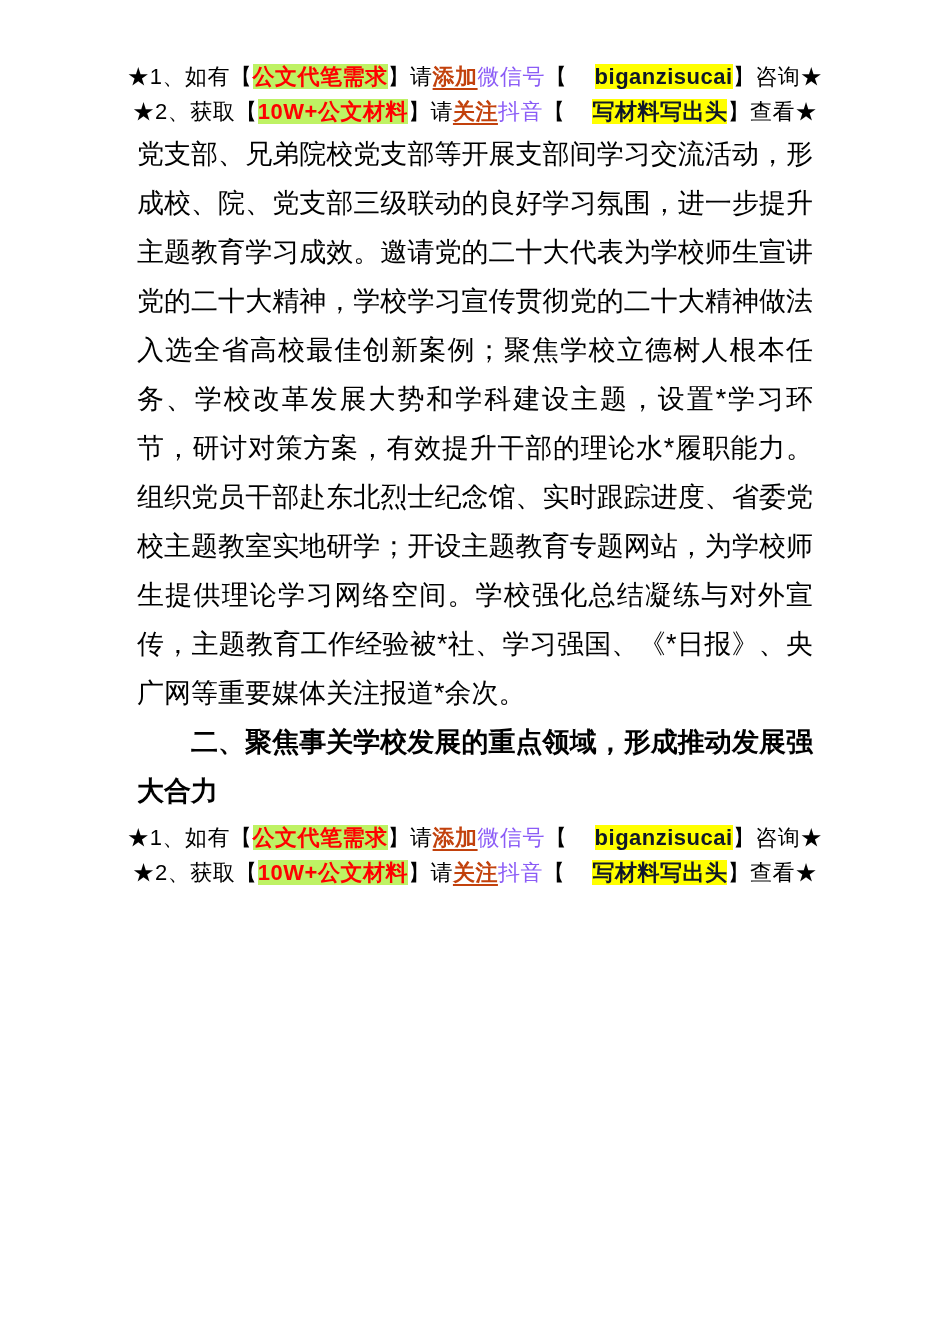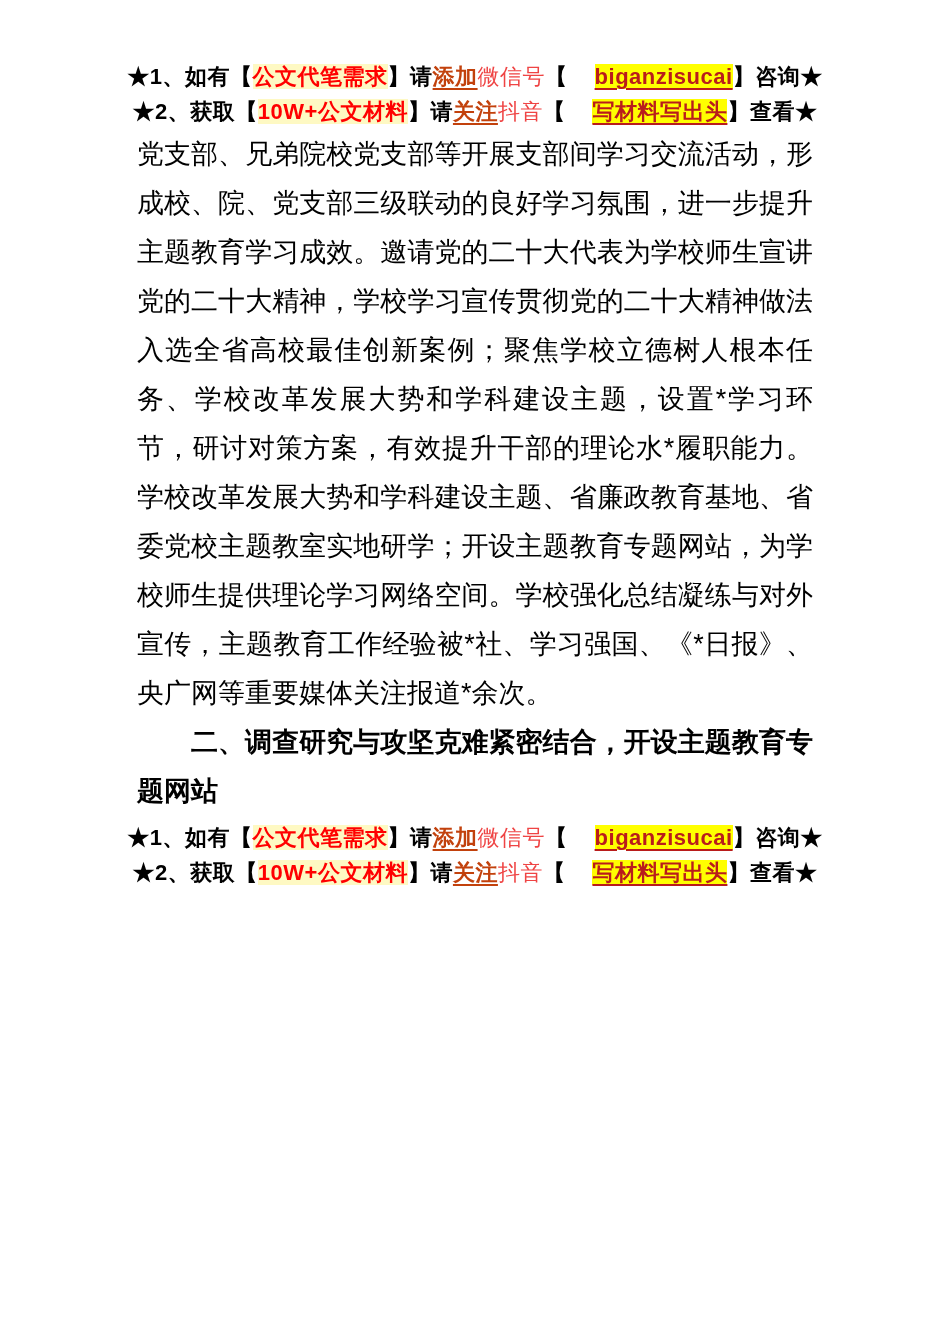--- a/index.html
+++ b/index.html
@@ -18,36 +18,35 @@
   
   .promo {
     text-align: center;
     font-size: 22px;
     line-height: 35px;
     letter-spacing: 0.5px;
     white-space: nowrap;
   }
   .promo-top { padding-top: 59px; }
   .promo-bottom { margin-top: 4px; }
-  .seg-bold { font-weight: 700; color: #000000; }
-  .seg-regular { font-weight: 400; color: #ef4444; }
+  .seg-bold { font-weight: 400; color: #000000; }
+  .seg-regular { font-weight: 400; color: #8b5cf6; }
   .seg-bold-underline {
     font-weight: 700; color: #c2410c;
     text-decoration: underline;
     text-decoration-thickness: 2px;
     text-underline-offset: 4px;
   }
   .seg-highlight-red {
     font-weight: 700; color: #ff0000;
-    background-color: #fef9c3;
+    background-color: #bef264;
   }
   .seg-highlight-red-underline {
-    font-weight: 700; color: #b91c1c;
+    font-weight: 700; color: #0f172a;
     background-color: #ffff00;
-    text-decoration: underline;
     text-decoration-thickness: 2px;
     text-underline-offset: 4px;
     margin-left: 27px;
   }
   
   .doc {
     width: 676px;
     margin: 1px auto 0 auto;
     font-size: 27px;
     line-height: 49px;
@@ -61,22 +60,22 @@
 <body>
 
 <div class="page">
 
   <div class="promo promo-top">
     <div class="promo-line"><span class="seg-bold">★1、如有【</span><span class="seg-highlight-red">公文代笔需求</span><span class="seg-bold">】请</span><span class="seg-bold-underline">添加</span><span class="seg-regular">微信号</span><span class="seg-bold">【</span><span class="seg-highlight-red-underline">biganzisucai</span><span class="seg-bold">】咨询★</span></div>
     <div class="promo-line"><span class="seg-bold">★2、获取【</span><span class="seg-highlight-red">10W+公文材料</span><span class="seg-bold">】请</span><span class="seg-bold-underline">关注</span><span class="seg-regular">抖音</span><span class="seg-bold">【</span><span class="seg-highlight-red-underline">写材料写出头</span><span class="seg-bold">】查看★</span></div>
   </div>
 
   <div class="doc">
-      <p class="body">党支部、兄弟院校党支部等开展支部间学习交流活动，形成校、院、党支部三级联动的良好学习氛围，进一步提升主题教育学习成效。邀请党的二十大代表为学校师生宣讲党的二十大精神，学校学习宣传贯彻党的二十大精神做法入选全省高校最佳创新案例；聚焦学校立德树人根本任务、学校改革发展大势和学科建设主题，设置*学习环节，研讨对策方案，有效提升干部的理论水*履职能力。学校改革发展大势和学科建设主题、省廉政教育基地、省委党校主题教室实地研学；开设主题教育专题网站，为学校师生提供理论学习网络空间。学校强化总结凝练与对外宣传，主题教育工作经验被*社、学习强国、《*日报》、央广网等重要媒体关注报道*余次。</p>
-      <p class="heading indent">二、调查研究与攻坚克难紧密结合，开设主题教育专题网站</p>
+      <p class="body">党支部、兄弟院校党支部等开展支部间学习交流活动，形成校、院、党支部三级联动的良好学习氛围，进一步提升主题教育学习成效。邀请党的二十大代表为学校师生宣讲党的二十大精神，学校学习宣传贯彻党的二十大精神做法入选全省高校最佳创新案例；聚焦学校立德树人根本任务、学校改革发展大势和学科建设主题，设置*学习环节，研讨对策方案，有效提升干部的理论水*履职能力。组织党员干部赴东北烈士纪念馆、实时跟踪进度、省委党校主题教室实地研学；开设主题教育专题网站，为学校师生提供理论学习网络空间。学校强化总结凝练与对外宣传，主题教育工作经验被*社、学习强国、《*日报》、央广网等重要媒体关注报道*余次。</p>
+      <p class="heading indent">二、聚焦事关学校发展的重点领域，形成推动发展强大合力</p>
     </div>
 
   <div class="promo promo-bottom">
     <div class="promo-line"><span class="seg-bold">★1、如有【</span><span class="seg-highlight-red">公文代笔需求</span><span class="seg-bold">】请</span><span class="seg-bold-underline">添加</span><span class="seg-regular">微信号</span><span class="seg-bold">【</span><span class="seg-highlight-red-underline">biganzisucai</span><span class="seg-bold">】咨询★</span></div>
     <div class="promo-line"><span class="seg-bold">★2、获取【</span><span class="seg-highlight-red">10W+公文材料</span><span class="seg-bold">】请</span><span class="seg-bold-underline">关注</span><span class="seg-regular">抖音</span><span class="seg-bold">【</span><span class="seg-highlight-red-underline">写材料写出头</span><span class="seg-bold">】查看★</span></div>
   </div>
 
 </div>
 
 </body></html>

